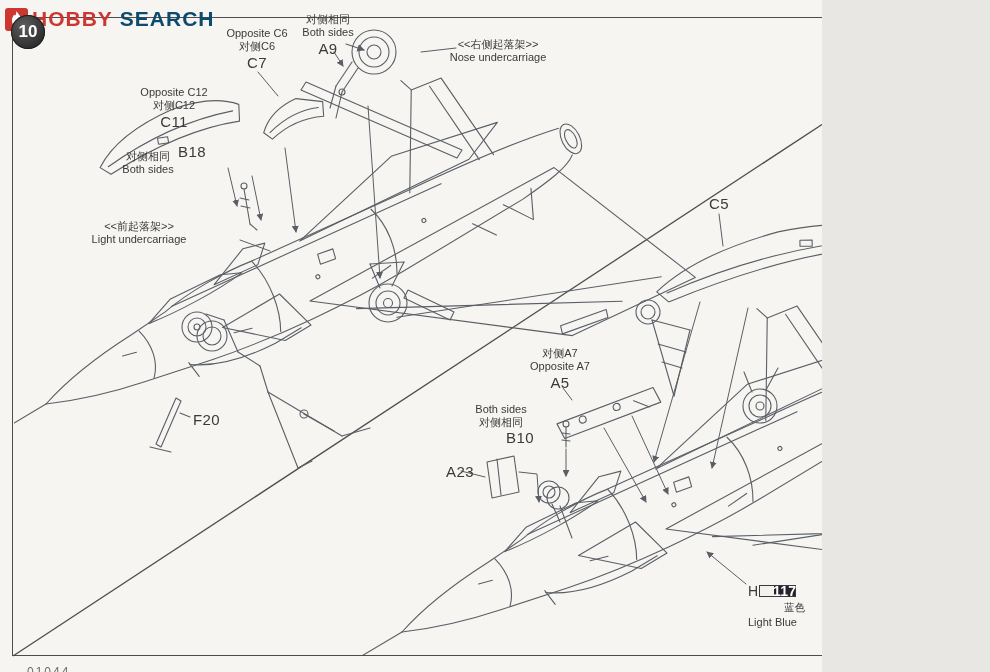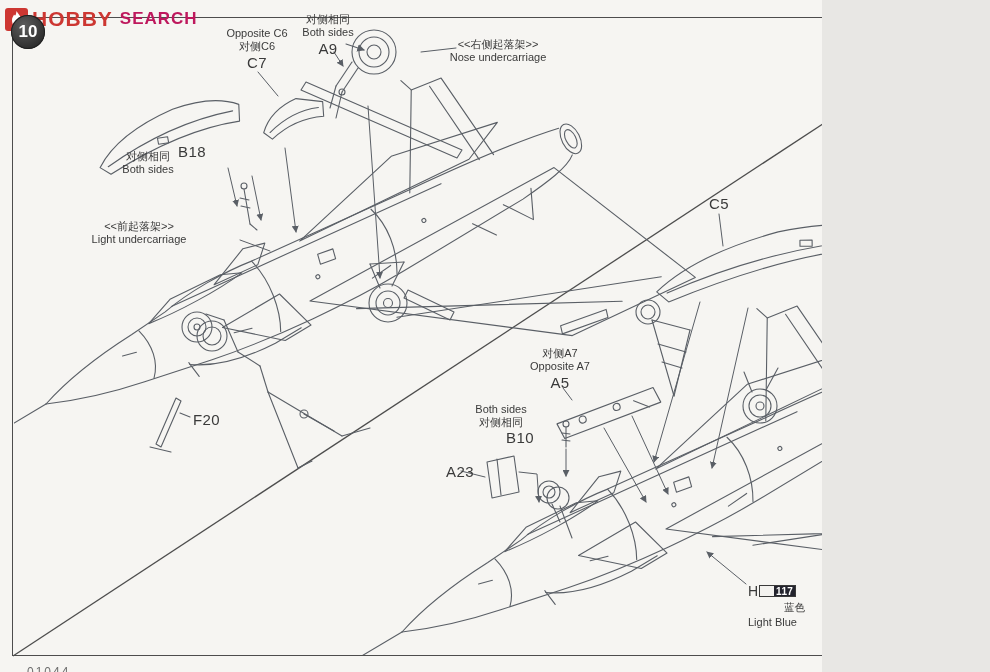--- a/index.html
+++ b/index.html
@@ -17,36 +17,36 @@
   
   .lbl{position:absolute;font-size:11px;line-height:1.2;text-align:center;
        transform:translateX(-50%);white-space:nowrap;color:#3a3a3a;z-index:5;}
   .lbl.left{transform:none;text-align:left;}
   .code{font-size:15px;letter-spacing:.4px;margin-top:1px;}
   
   .logo{position:absolute;left:5px;top:7px;display:flex;align-items:center;z-index:6;}
   .logo .tile{width:23px;height:23px;background:#cd3732;border-radius:3px;
       display:flex;align-items:center;justify-content:center;margin-right:4px;}
   .logo .w1{font-size:21px;font-weight:bold;color:#cd3732;letter-spacing:1px;}
-  .logo .w2{font-size:17px;font-weight:bold;color:#be185d;letter-spacing:1px;margin-left:7px;}
+  .logo .w2{font-size:21px;font-weight:bold;color:#0c4a6e;letter-spacing:1px;margin-left:7px;}
   
   .badge{position:absolute;border-radius:50%;
       background:radial-gradient(circle at 38% 32%,#5d5d5d,#2e2e2e 72%);
       color:#fff;display:flex;align-items:center;justify-content:center;
       font-weight:bold;z-index:7;box-shadow:inset 0 0 0 1px #1f1f1f;}
   .badge.b10{left:11px;top:15px;width:34px;height:34px;font-size:17px;}
   .badge.b11{left:936px;top:31px;width:32px;height:32px;font-size:16px;}
   
   .paint{position:absolute;left:748px;top:583px;z-index:5;}
   .paint .row{display:flex;align-items:center;}
   .paint .hletter{font-size:14px;margin-right:1px;}
   .paint .swatch{width:37px;height:12px;border:1px solid #3a3a3a;display:flex;box-sizing:border-box;}
   .paint .sw-light{width:40%;height:100%;background:#f3f2ef;}
   .paint .sw-dark{width:60%;height:100%;display:flex;align-items:center;justify-content:center;
-      color:#fff;font-size:10px;font-weight:bold;letter-spacing:.3px;}
+      color:#fff;font-size:14px;font-weight:bold;letter-spacing:.3px;}
   .paint .cn{font-size:10.5px;margin-top:2px;margin-left:36px;}
   .paint .en{font-size:11px;margin-top:1px;}
   .footer-code{position:absolute;left:27px;top:665px;font-size:12px;color:#6d6d6d;
       letter-spacing:2px;z-index:5;}
 </style>
 </head>
 <body>
 
 <div class="page">
 
@@ -252,20 +252,25 @@
     <div>对侧相同</div>
     <div>Both sides</div>
     <div class="code">A9</div>
   </div>
 
   <div class="lbl" style="left:498px;top:38px">
     <div>&lt;&lt;右侧起落架&gt;&gt;</div>
     <div>Nose undercarriage</div>
   </div>
 
+  <div class="lbl" style="left:174px;top:86px">
+    <div>Opposite C12</div>
+    <div>对侧C12</div>
+    <div class="code">C11</div>
+  </div>
 
   <div class="lbl left code" style="left:178px;top:142px">B18</div>
   <div class="lbl" style="left:148px;top:150px">
     <div>对侧相同</div>
     <div>Both sides</div>
   </div>
 
   <div class="lbl" style="left:139px;top:220px">
     <div>&lt;&lt;前起落架&gt;&gt;</div>
     <div>Light undercarriage</div>

